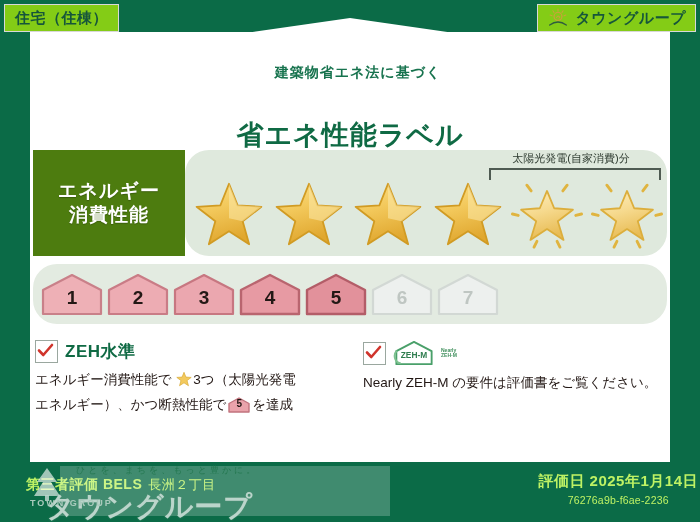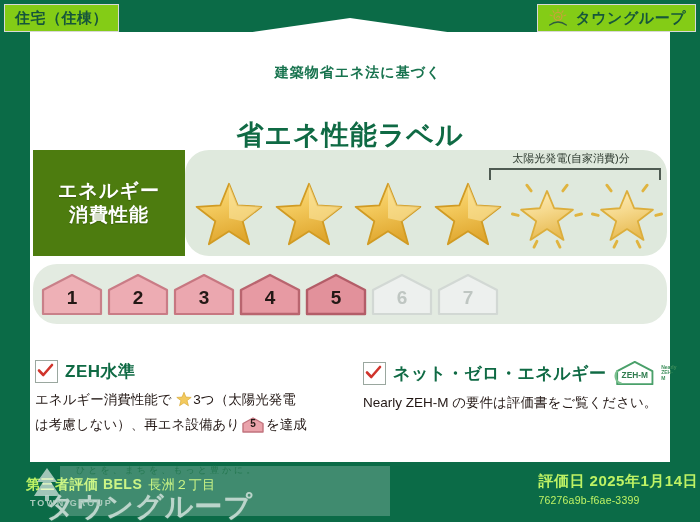--- a/index.html
+++ b/index.html
@@ -78,21 +78,21 @@
     display:flex;align-items:flex-end;justify-content:center;
   }
   .hbadge .hsvg{position:absolute;inset:0;width:62px;height:44px;}
   .hbadge .hnum{
     position:relative;z-index:2;font-size:19px;font-weight:bold;
     line-height:1;padding-bottom:9px;
   }
   .hbadge.on .hnum{color:#231815;}
   .hbadge.off .hnum{color:#bfc6c2;}
   
-  .chk-block{position:absolute;top:360px;width:300px;}
+  .chk-block{position:absolute;top:340px;width:300px;}
   #chk-left{left:35px;}
   #chk-right{left:363px;}
   .chk-head{display:flex;align-items:center;gap:7px;}
   .chk-box{
     width:21px;height:21px;border:1.6px solid #9aa79f;background:#fff;
     flex:0 0 21px;position:relative;
   }
   .chk-box svg{position:absolute;left:1px;top:1px;}
   .chk-title{font-size:17px;font-weight:bold;color:#0f6a44;letter-spacing:.5px;white-space:nowrap;}
   .chk-desc{
@@ -107,21 +107,21 @@
     display:flex;align-items:flex-end;justify-content:center;padding-bottom:1px;
   }
   #zehm-logo{width:42px;height:26px;display:block;}
   .logo-wrap{display:flex;align-items:center;gap:6px;}
   .logo-sub{font-size:5px;color:#3f8f5c;font-weight:bold;line-height:1.1;text-align:left;}
   
   #footer{position:absolute;left:12px;bottom:0;width:700px;height:60px;background:#0b6b47;color:#bef264;}
   #footer-left{position:absolute;left:14px;top:14px;display:flex;align-items:baseline;gap:6px;}
   #f-bels{font-size:14px;font-weight:bold;letter-spacing:.5px;}
   #f-addr{font-size:13px;letter-spacing:.5px;}
-  #footer-right{position:absolute;right:14px;top:10px;text-align:left;}
+  #footer-right{position:absolute;right:14px;top:10px;text-align:center;}
   #f-date{font-size:15px;font-weight:bold;letter-spacing:.5px;}
   #f-id{font-size:10.5px;margin-top:3px;letter-spacing:.2px;}
   
   #watermark{
     position:absolute;left:20px;bottom:2px;width:430px;height:58px;
     pointer-events:none;opacity:.72;
   }
   #wm-band{position:absolute;left:40px;top:4px;width:330px;height:50px;background:rgba(255,255,255,.30);}
   #wm-tag{
     position:absolute;left:56px;top:2px;font-size:9px;color:#2f7d55;
@@ -309,37 +309,36 @@
           <path d="M2 8.5 L6.3 13 L15 3" fill="none" stroke="#d0342c" stroke-width="2.6" stroke-linecap="round" stroke-linejoin="round"></path>
         </svg>
       </span>
       <span class="chk-title">ZEH水準</span>
     </div>
     <div class="chk-desc">
       <span>エネルギー消費性能で</span><span class="inline-star">
         <svg width="16" height="16" viewBox="0 0 100 100">
           <path d="M50 8 L62 38 L95 40 L69 60 L78 92 L50 74 L22 92 L31 60 L5 40 L38 38 Z" fill="#f3ca5e" stroke="#d6a62c" stroke-width="4" stroke-linejoin="round"></path>
         </svg></span><span>3つ（太陽光発電</span><br>
-      <span>は考慮しない）、再エネ設備あり</span><span class="inline-house">
+      <span>エネルギー）、かつ断熱性能で</span><span class="inline-house">
         <svg viewBox="0 0 22 16">
             <path d="M1 6.5 L11 1 L21 6.5 L21 15 L1 15 Z" fill="#eaa3ab" stroke="#c1737d" stroke-width="1.4" stroke-linejoin="round"></path>
           </svg>
         <b>5</b>
       </span><span>を達成</span>
     </div>
   </div>
 
   <div class="chk-block" id="chk-right">
     <div class="chk-head">
       <span class="chk-box">
         <svg width="17" height="17" viewBox="0 0 17 17">
           <path d="M2 8.5 L6.3 13 L15 3" fill="none" stroke="#d0342c" stroke-width="2.6" stroke-linecap="round" stroke-linejoin="round"></path>
         </svg>
       </span>
-      <span class="chk-title">ネット・ゼロ・エネルギー</span>
       <span class="logo-wrap">
         <svg id="zehm-logo" viewBox="0 0 44 28">
           <path d="M3 12 L22 2 L41 12 L41 26 L3 26 Z" fill="none" stroke="#4aa06a" stroke-width="2" stroke-linejoin="round"></path>
           <path d="M3 12 C -1 17, 2 24, 7 25" fill="none" stroke="#7cc18f" stroke-width="2" stroke-linecap="round"></path>
           <text x="22" y="19" font-size="9" font-weight="bold" fill="#2f7d4f" text-anchor="middle" font-family="Liberation Sans, sans-serif">ZEH-M</text>
         </svg>
         <span class="logo-sub">
           <span>Nearly</span><br>
           <span>ZEH-M</span>
         </span>
@@ -348,21 +347,21 @@
     <div class="chk-desc">Nearly ZEH-M の要件は評価書をご覧ください。</div>
   </div>
 
   <div id="footer">
     <div id="footer-left">
       <span id="f-bels">第三者評価 BELS</span>
       <span id="f-addr">長洲２丁目</span>
     </div>
     <div id="footer-right">
       <div id="f-date">評価日 2025年1月14日</div>
-      <div id="f-id">76276a9b-f6ae-3399</div>
+      <div id="f-id">76276a9b-f6ae-2236</div>
     </div>
   </div>
 
   <div id="watermark">
     <div id="wm-band"></div>
     <svg id="wm-tree" viewBox="0 0 34 36">
       <path d="M17 2 L27 16 L21 16 L30 30 L4 30 L13 16 L7 16 Z" fill="#ffffff" opacity=".85"></path>
       <rect x="15" y="29" width="4" height="6" fill="#ffffff" opacity=".85"></rect>
     </svg>
     <div id="wm-tag">ひとを、まちを、もっと豊かに。</div>

